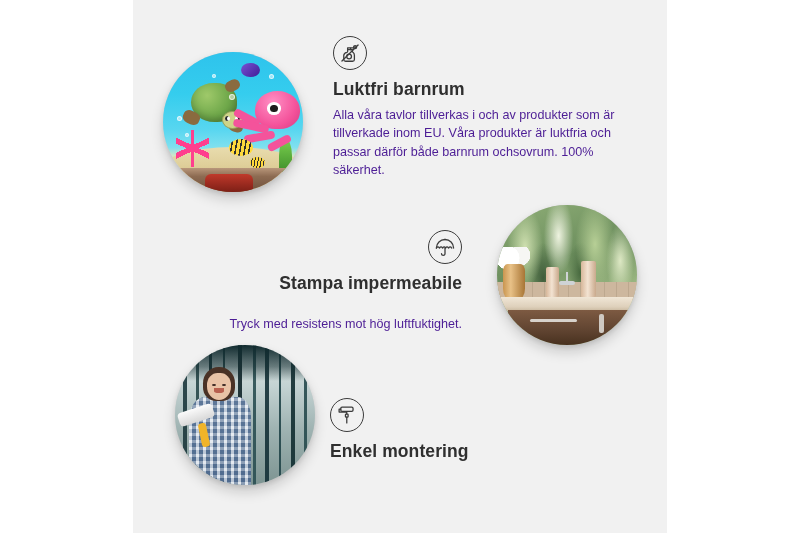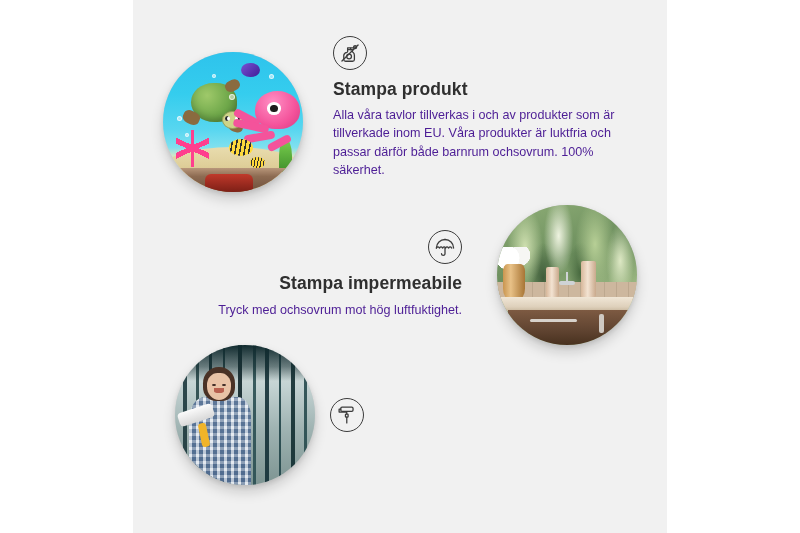--- a/index.html
+++ b/index.html
@@ -293,21 +293,21 @@
   }
 
   
   #feature-odourless { left: 333px; top: 36px; width: 290px; text-align: left; }
   #feature-odourless .feat-icon { margin-bottom: 9px; }
   #feature-odourless .feat-title { margin-bottom: 6px; }
 
   
   #feature-waterproof { left: 200px; top: 230px; width: 262px; text-align: right; }
   #feature-waterproof .feat-icon { margin-left: auto; margin-bottom: 9px; }
-  #feature-waterproof .feat-title { margin-bottom: 7px; }
+  #feature-waterproof .feat-title { margin-bottom: 21px; }
 
   
   #feature-assembly { left: 330px; top: 398px; width: 250px; text-align: left; }
   #feature-assembly .feat-icon { margin-bottom: 9px; }
   #feature-assembly .feat-title { margin-bottom: 5px; }
 </style>
 </head>
 <body>
 
 <div id="stage">
@@ -378,41 +378,42 @@
       <svg width="22" height="22" viewBox="0 0 24 24" fill="none" stroke="#3c3c3c" stroke-width="1.4" stroke-linecap="round" stroke-linejoin="round">
         <path d="M7.2 21h7.6a2 2 0 0 0 2-2v-4.6a4 4 0 0 0-1.6-3.2l-.6-.45V8.4h-5.2v2.35l-.6.45A4 4 0 0 0 5.2 14.4V19a2 2 0 0 0 2 2z"></path>
         <path d="M9.4 8.4V6.3h3.2v2.1"></path>
         <path d="M13 6.3h3.1"></path>
         <path d="M17.6 4.1a1.6 1.6 0 1 1 0 3.2 1.6 1.6 0 0 1 0-3.2z"></path>
         <path d="M16.1 6.3v-1"></path>
         <circle cx="11" cy="15.8" r="2.6"></circle>
         <line x1="3.2" y1="20.8" x2="20.8" y2="3.2"></line>
       </svg>
     </div>
-    <div class="feat-title">Stampa produkt</div>
+    <div class="feat-title">Luktfri barnrum</div>
     <div class="feat-desc">Alla våra tavlor tillverkas i och av produkter som är tillverkade inom EU. Våra produkter är luktfria och passar därför både barnrum ochsovrum. 100% säkerhet.</div>
   </div>
 
   <div class="feature" id="feature-waterproof">
     <div class="feat-icon">
       <svg width="22" height="22" viewBox="0 0 24 24" fill="none" stroke="#3c3c3c" stroke-width="1.4" stroke-linecap="round" stroke-linejoin="round">
         <path d="M2.6 13.2a9.4 9.4 0 0 1 18.8 0"></path>
         <path d="M2.6 13.2c1.2-1.7 2.2-1.7 3.4 0 1.2-1.7 2.2-1.7 3.4 0 1.2-1.7 2.2-1.7 3.2 0 1.1-1.7 2.1-1.7 3.3 0 1.2-1.7 2.2-1.7 3.5 0"></path>
         <path d="M12 13.2v6.1a1.9 1.9 0 0 1-3.8 0"></path>
         <circle cx="12" cy="3.8" r="0.9" fill="#3c3c3c" stroke="none"></circle>
       </svg>
     </div>
     <div class="feat-title">Stampa impermeabile</div>
-    <div class="feat-desc">Tryck med ochsovrum mot hög luftfuktighet.</div>
+    <div class="feat-desc">Tryck med resistens mot hög luftfuktighet.</div>
   </div>
 
   <div class="feature" id="feature-assembly">
     <div class="feat-icon">
       <svg width="22" height="22" viewBox="0 0 24 24" fill="none" stroke="#3c3c3c" stroke-width="1.4" stroke-linecap="round" stroke-linejoin="round">
         <rect x="5.2" y="3.4" width="13.4" height="4.6" rx="1.4"></rect>
         <path d="M5.2 5.7H3.4v3.1h8.3v2.0"></path>
         <rect x="10.3" y="11" width="2.9" height="3.3" rx="0.8"></rect>
         <path d="M11.75 14.3v6.3"></path>
       </svg>
     </div>
+    <div class="feat-title">Enkel montering</div>
   </div>
 
 </div>
 
 </body></html>

